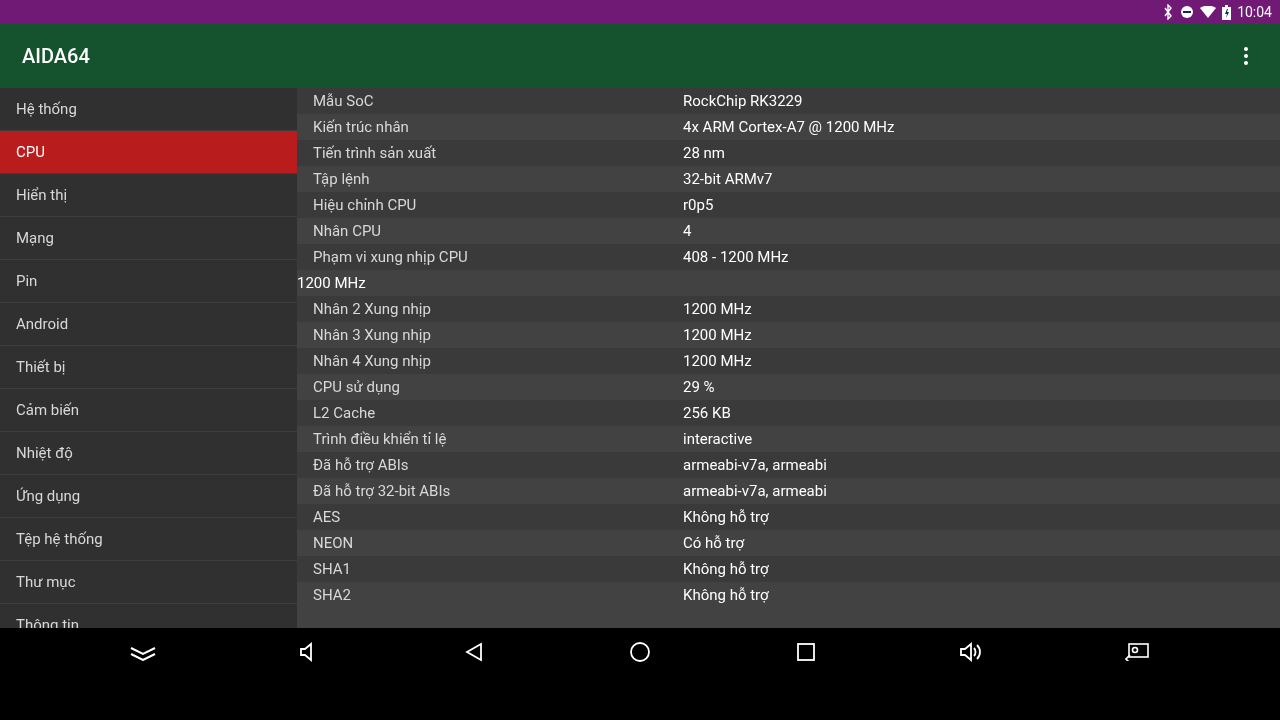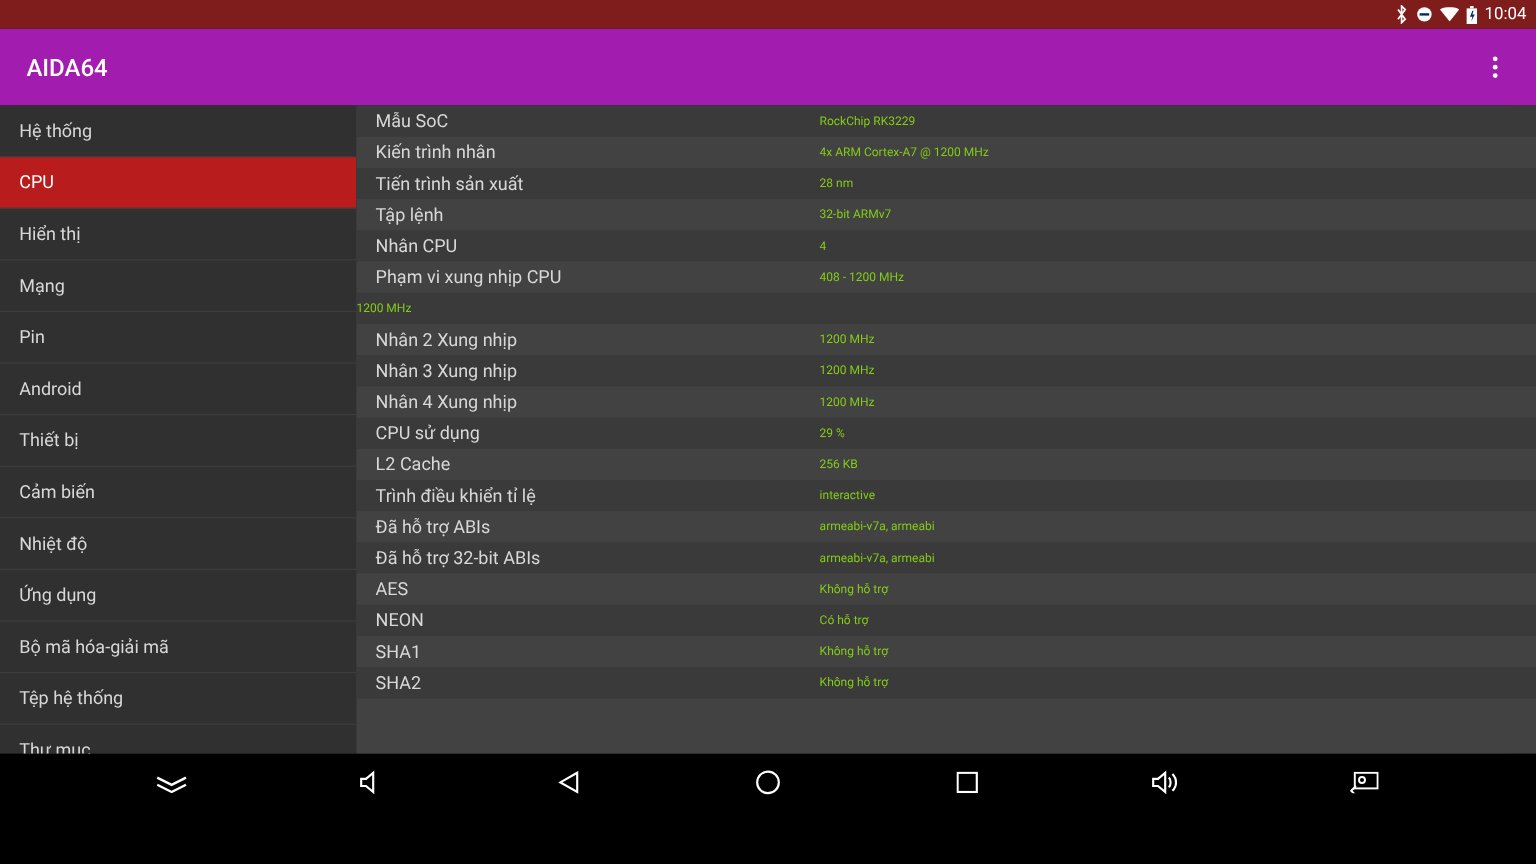--- a/index.html
+++ b/index.html
@@ -1,41 +1,41 @@
 <!DOCTYPE html>
 <html><head>
 <meta charset="utf-8">
 <style>
 * { margin: 0; padding: 0; box-sizing: border-box; font-family: Roboto, Arial, sans-serif; }
 html, body { width: 1280px; height: 720px; overflow: hidden; background: #000; }
 .statusbar {
-  height: 24px; background: #7f1d1d; color: #fff; display: flex;
+  height: 24px; background: #701a75; color: #fff; display: flex;
   justify-content: flex-end; align-items: center; padding: 2px 8px; font-size: 14px; gap: 6px;
 }
 .statusbar .icon { display: inline-flex; align-items: center; }
 .appbar {
-  height: 64px; background: #a21caf; color: #fff; display: flex; align-items: center;
+  height: 64px; background: #14532d; color: #fff; display: flex; align-items: center;
   justify-content: space-between; padding: 0 22px;
 }
 .appbar-title { font-size: 20px; font-weight: 500; }
 .more-icon { width: 24px; height: 24px; display: flex; flex-direction: column; justify-content: center; align-items: center; gap: 3px; cursor: pointer; }
 .more-icon span { width: 4px; height: 4px; background: #fff; border-radius: 50%; }
 .content { display: flex; height: 540px; background: #303030; border-radius: 22px; }
 .sidebar { width: 297px; background: #303030; overflow: hidden; }
 .sidebar-item {
   height: 43px; display: flex; align-items: center; padding: 0 16px;
   color: #d8d8d8; font-size: 15px; border-bottom: 1px solid #3d3d3d; cursor: pointer;
 }
 .sidebar-item.active { background: #b91c1c; color: #fff; }
 .main { flex: 1; background: #424242; overflow: hidden; }
 .row { display: flex; height: 26px; align-items: center; justify-content: center; }
 .row:nth-child(odd) { background: #3a3a3a; }
 .row:nth-child(even) { background: #424242; }
 .cell-label { width: 386px; padding-left: 16px; color: #d8d8d8; font-size: 15px; }
-.cell-value { flex: 1; color: #84cc16; font-size: 10px; }
+.cell-value { flex: 1; color: #ffffff; font-size: 15px; }
 .navbar {
   height: 48px; background: #000; display: flex; align-items: center; justify-content: space-around;
   padding: 0 60px;
 }
 .nav-btn { color: #fff; cursor: pointer; display: flex; align-items: center; justify-content: center; width: 60px; height: 48px; }
 svg { display: block; }
 </style>
 </head>
 <body>
 
@@ -80,41 +80,44 @@
       <div class="sidebar-item">Hệ thống</div>
       <div class="sidebar-item active">CPU</div>
       <div class="sidebar-item">Hiển thị</div>
       <div class="sidebar-item">Mạng</div>
       <div class="sidebar-item">Pin</div>
       <div class="sidebar-item">Android</div>
       <div class="sidebar-item">Thiết bị</div>
       <div class="sidebar-item">Cảm biến</div>
       <div class="sidebar-item">Nhiệt độ</div>
       <div class="sidebar-item">Ứng dụng</div>
-      <div class="sidebar-item">Bộ mã hóa-giải mã</div>
       <div class="sidebar-item">Tệp hệ thống</div>
       <div class="sidebar-item">Thư mục</div>
       <div class="sidebar-item">Thông tin</div>
     </div>
   <div class="main" id="main">
       <div class="row">
         <div class="cell-label">Mẫu SoC</div>
         <div class="cell-value">RockChip RK3229</div>
       </div>
       <div class="row">
-        <div class="cell-label">Kiến trình nhân</div>
+        <div class="cell-label">Kiến trúc nhân</div>
         <div class="cell-value">4x ARM Cortex-A7 @ 1200 MHz</div>
       </div>
       <div class="row">
         <div class="cell-label">Tiến trình sản xuất</div>
         <div class="cell-value">28 nm</div>
       </div>
       <div class="row">
         <div class="cell-label">Tập lệnh</div>
         <div class="cell-value">32-bit ARMv7</div>
+      </div>
+      <div class="row">
+        <div class="cell-label">Hiệu chỉnh CPU</div>
+        <div class="cell-value">r0p5</div>
       </div>
       <div class="row">
         <div class="cell-label">Nhân CPU</div>
         <div class="cell-value">4</div>
       </div>
       <div class="row">
         <div class="cell-label">Phạm vi xung nhịp CPU</div>
         <div class="cell-value">408 - 1200 MHz</div>
       </div>
       <div class="row">

